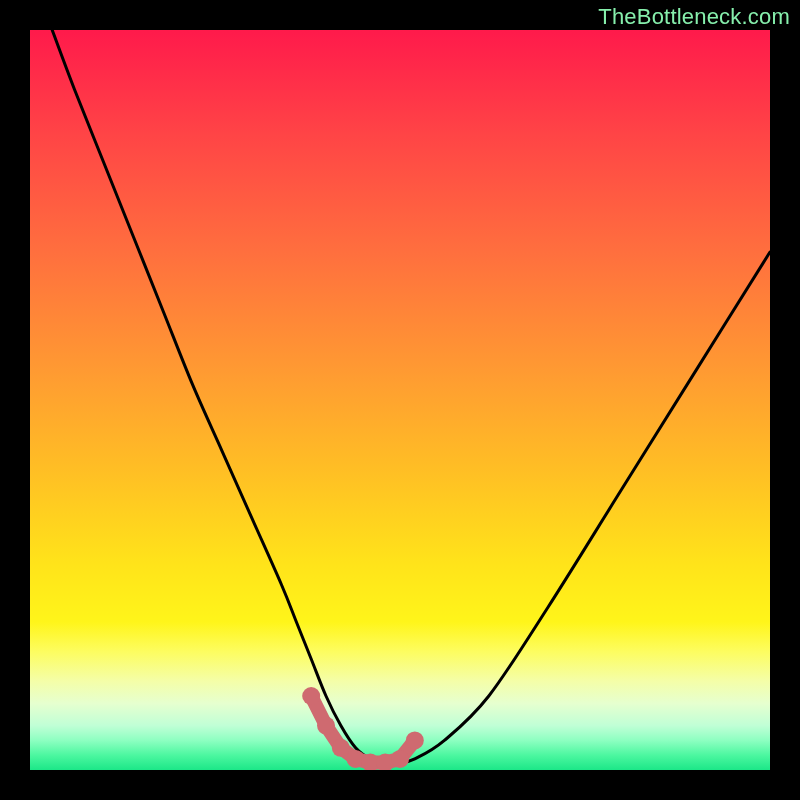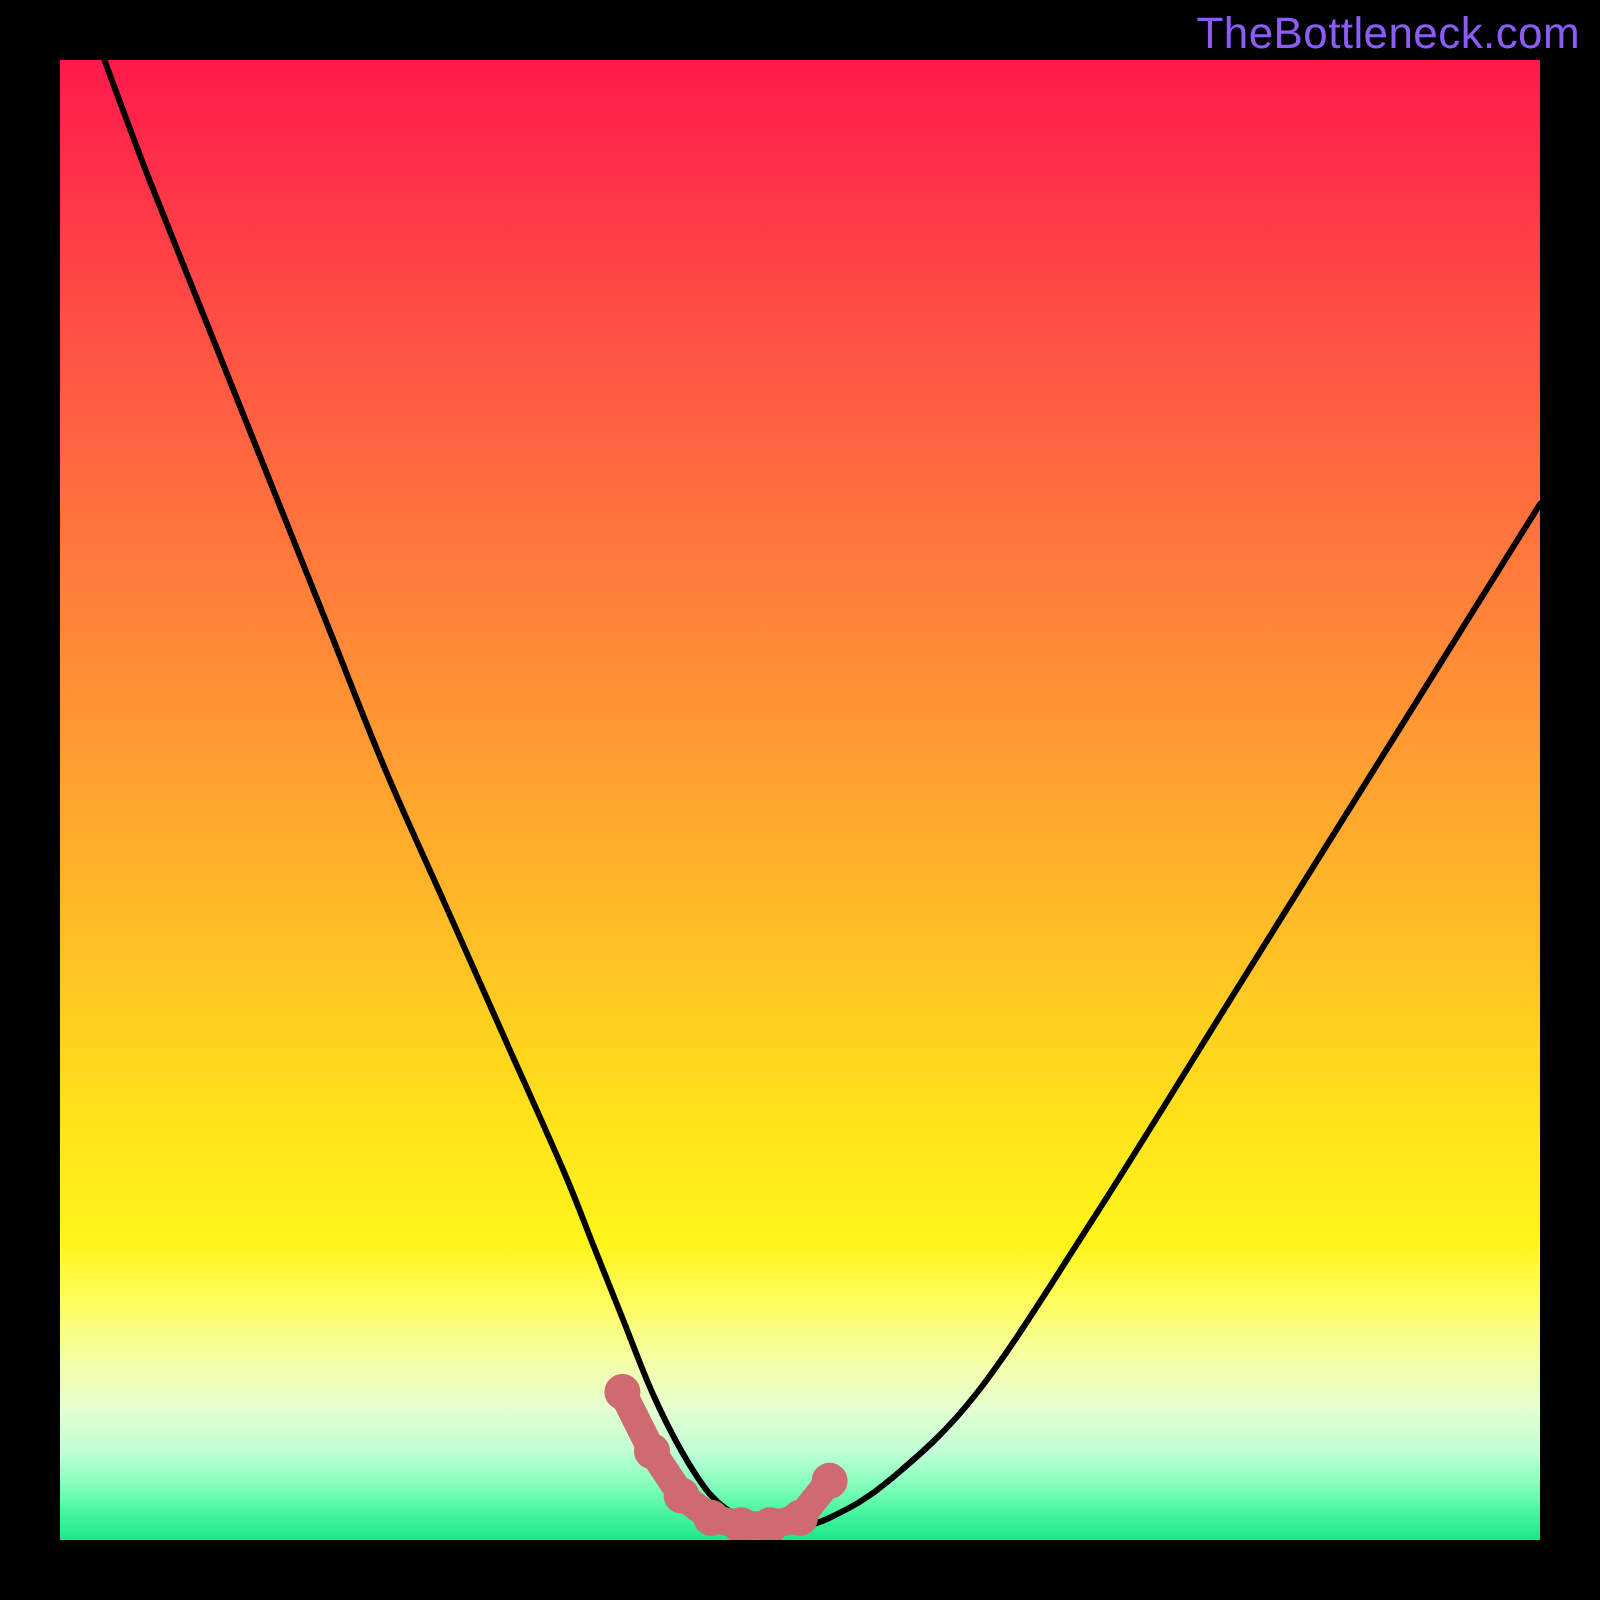--- a/index.html
+++ b/index.html
@@ -34,21 +34,21 @@
   svg.curve {
     position: absolute;
     inset: 0;
     width: 740px;
     height: 740px;
   }
   .watermark {
     position: absolute;
     top: 4px;
     right: 10px;
-    color: #8b5cf6;
+    color: #86efac;
     font-size: 22px;
     font-weight: 500;
     letter-spacing: 0.2px;
     user-select: none;
   }
 </style>
 </head>
 <body>
 
 <div class="frame">

